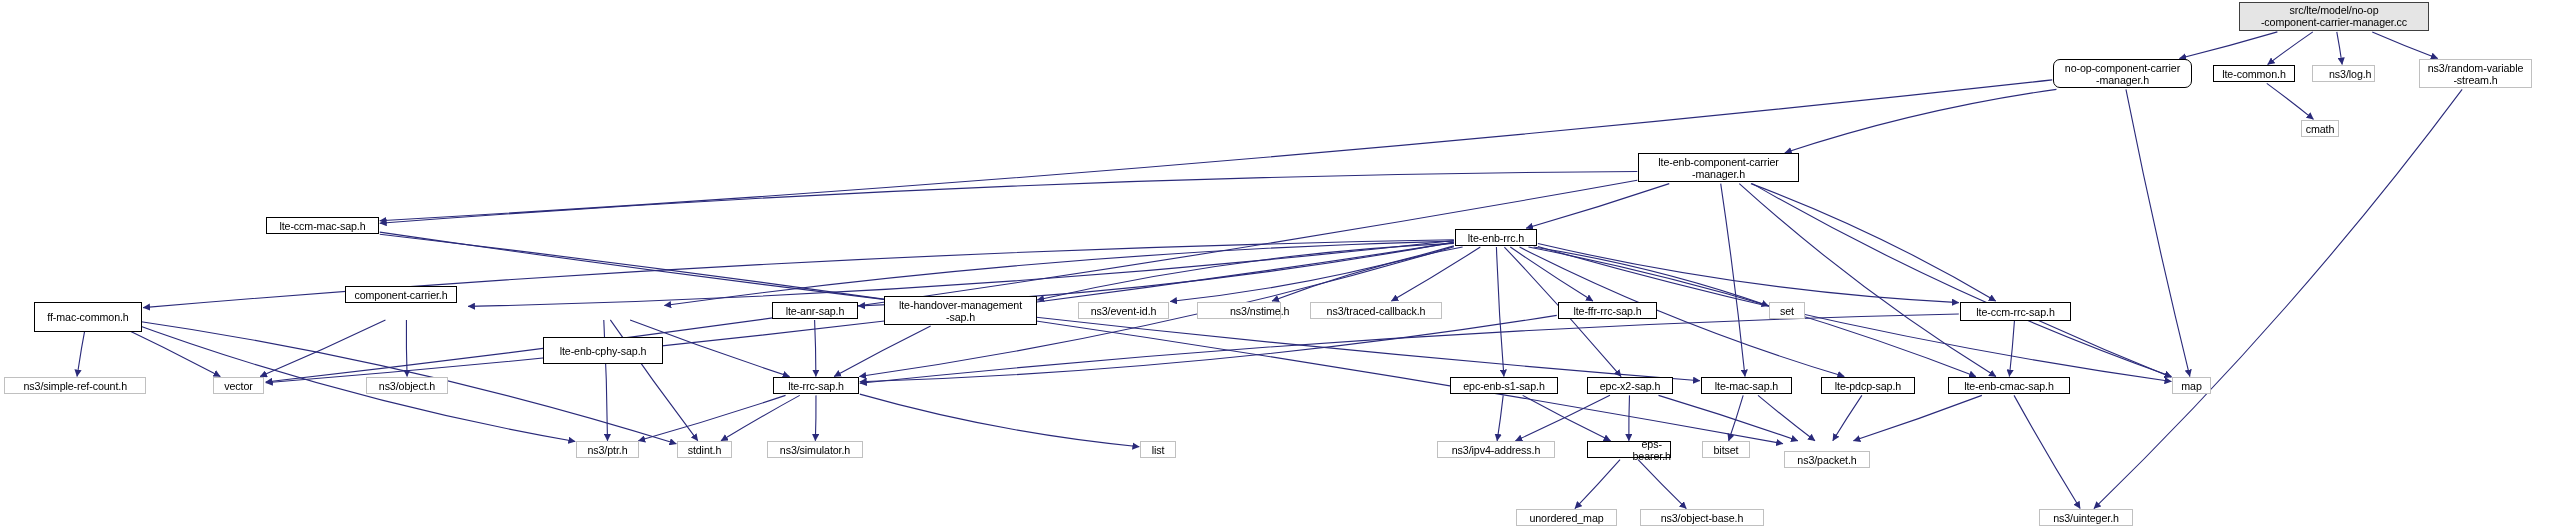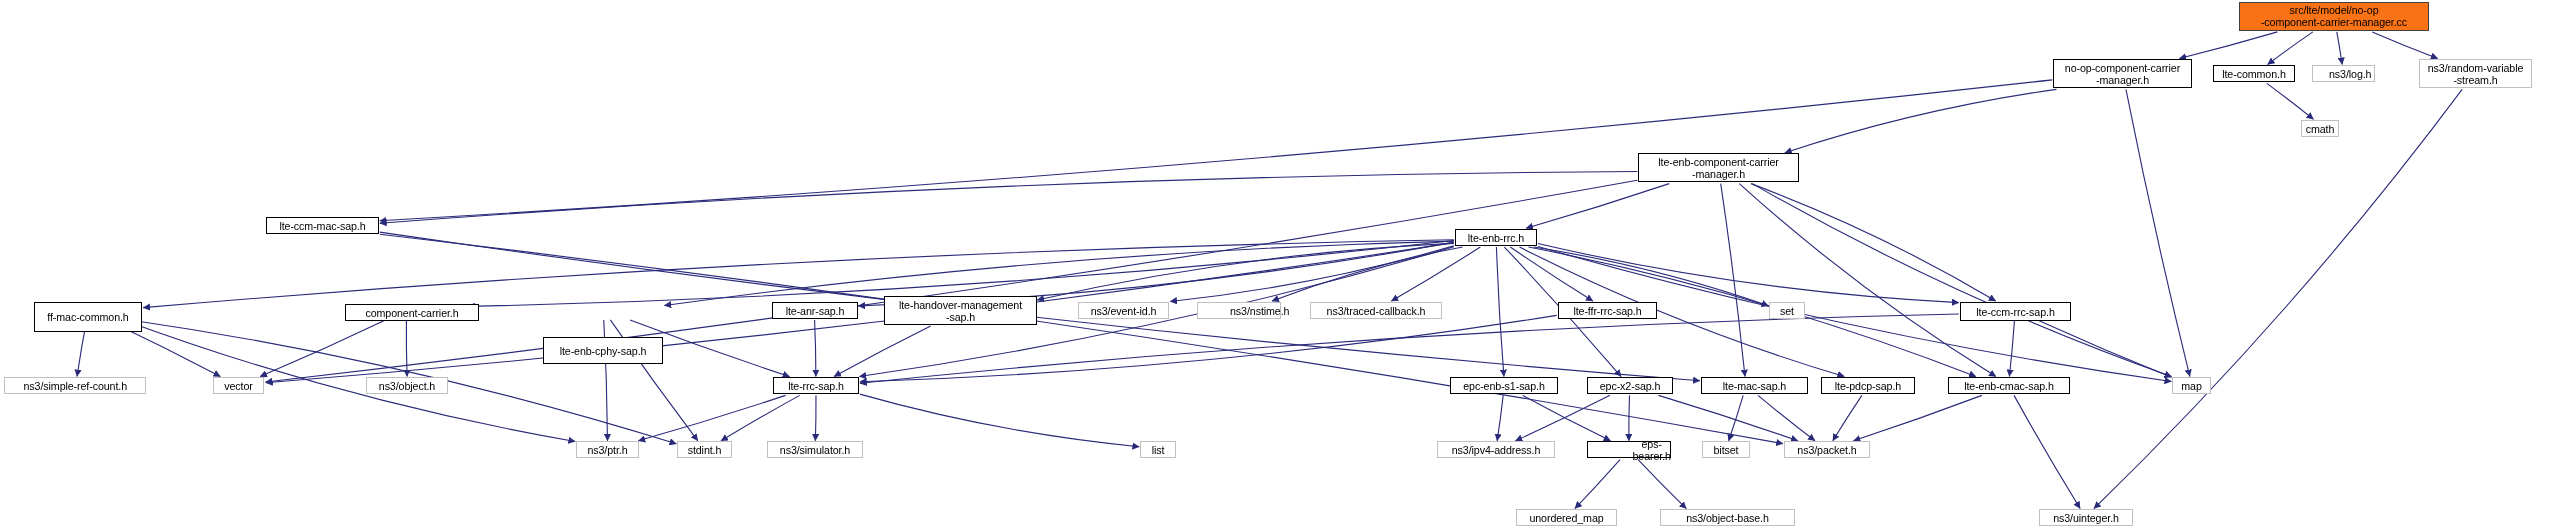--- a/index.html
+++ b/index.html
@@ -3,21 +3,21 @@
 <meta charset="utf-8">
 <style>
   html,body{margin:0;padding:0;background:#ffffff;}
   body{font-family:"Liberation Sans", sans-serif;}
   #graph-root{position:relative;width:2576px;height:531px;background:#ffffff;overflow:hidden;}
   #edges{position:absolute;left:0;top:0;width:2576px;height:531px;}
   .node{position:absolute;box-sizing:border-box;display:flex;align-items:center;justify-content:center;
         text-align:center;background:#ffffff;border:0.9px solid #c0c0c0;color:#000000;
         font-size:10.7px;line-height:12px;letter-spacing:-0.1px;white-space:pre-line;padding:0 2.6px;}
   .node.strong{border:1.3px solid #000000;}
-  .node.root{border:1.3px solid #404040;background:#f97316;}
+  .node.root{border:1.3px solid #404040;background:#e5e5e5;}
 </style>
 </head>
 <body>
 
 <div id="graph-root">
   <svg id="edges" viewBox="0 0 3005 619" xmlns="http://www.w3.org/2000/svg">
     <defs>
       <marker id="arrow" viewBox="0 0 10 10" refX="9.5" refY="5" markerWidth="6.5" markerHeight="6.5" orient="auto-start-reverse">
         <path d="M 0 0 L 10 5 L 0 10 z" fill="#2a2a7a"></path>
       </marker>
@@ -88,59 +88,59 @@
         <path d="M 2311.9066666666668 461 Q 2237.59625 489.1854 2162.0933333333332 514" marker-end="url(#arrow)"></path>
         <path d="M 2349.4285714285716 461 Q 2386.515 527.8678571428571 2426.5714285714284 593" marker-end="url(#arrow)"></path>
         <path d="M 1889.8354430379748 536 Q 1864.14125 565.0925474683544 1837.1645569620252 593" marker-end="url(#arrow)"></path>
         <path d="M 1910.860759493671 536 Q 1938.35875 565.1331329113924 1967.139240506329 593" marker-end="url(#arrow)"></path>
         <path d="M 2872.189189189189 104 Q 2676.9599289985226 365.6584657565545 2442.662162162162 593" marker-end="url(#arrow)"></path>
       </g>
   </svg>
   <div id="node-layer">
       <div class="node root" style="left: 2239px; top: 1.7px; width: 190px; height: 29px;">src/lte/model/no-op
 -component-carrier-manager.cc</div>
-      <div class="node strong" style="left: 2053px; top: 59px; width: 139px; height: 29px;">no-op-component-carrier
+      <div class="node strong" style="left: 2053px; top: 59px; width: 139px; height: 29px; border-radius: 7px;">no-op-component-carrier
 -manager.h</div>
       <div class="node strong" style="left: 2213px; top: 65px; width: 82px; height: 17px;">lte-common.h</div>
       <div class="node" style="left: 2312px; top: 65px; width: 63px; height: 17px; padding-left: 16px;">ns3/log.h</div>
       <div class="node" style="left: 2419px; top: 59px; width: 113px; height: 29px;">ns3/random-variable
 -stream.h</div>
       <div class="node" style="left: 2301px; top: 120px; width: 38px; height: 17px;">cmath</div>
       <div class="node strong" style="left: 1638px; top: 153px; width: 161px; height: 29px;">lte-enb-component-carrier
 -manager.h</div>
       <div class="node strong" style="left: 266px; top: 217px; width: 113px; height: 17px;">lte-ccm-mac-sap.h</div>
       <div class="node strong" style="left: 1455px; top: 229px; width: 82px; height: 17px;">lte-enb-rrc.h</div>
       <div class="node strong" style="left: 34px; top: 302px; width: 108px; height: 30px;">ff-mac-common.h</div>
-      <div class="node strong" style="left: 345px; top: 304px; width: 134px; height: 17px; text-align: center;">component-carrier.h</div>
+      <div class="node strong" style="left: 345px; top: 286px; width: 112px; height: 17px; text-align: center;">component-carrier.h</div>
       <div class="node strong" style="left: 543px; top: 302px; width: 120px; height: 27px; margin-top: 35px;">lte-enb-cphy-sap.h</div>
       <div class="node strong" style="left: 772px; top: 302px; width: 86px; height: 17px;">lte-anr-sap.h</div>
       <div class="node strong" style="left: 884px; top: 296px; width: 153px; height: 29px;">lte-handover-management
 -sap.h</div>
       <div class="node" style="left: 1078px; top: 302px; width: 91px; height: 17px;">ns3/event-id.h</div>
       <div class="node" style="left: 1197px; top: 302px; width: 84px; height: 17px; padding-left: 44px;">ns3/nstime.h</div>
       <div class="node" style="left: 1310px; top: 302px; width: 132px; height: 17px;">ns3/traced-callback.h</div>
       <div class="node strong" style="left: 1558px; top: 302px; width: 99px; height: 17px;">lte-ffr-rrc-sap.h</div>
       <div class="node" style="left: 1769px; top: 302px; width: 36px; height: 17px;">set</div>
       <div class="node strong" style="left: 1960px; top: 302px; width: 111px; height: 19px;">lte-ccm-rrc-sap.h</div>
       <div class="node" style="left: 4.3px; top: 377px; width: 142px; height: 17px;">ns3/simple-ref-count.h</div>
       <div class="node" style="left: 213px; top: 377px; width: 51px; height: 17px;">vector</div>
       <div class="node" style="left: 366px; top: 377px; width: 82px; height: 17px;">ns3/object.h</div>
       <div class="node strong" style="left: 773px; top: 377px; width: 86px; height: 17px;">lte-rrc-sap.h</div>
       <div class="node strong" style="left: 1450px; top: 377px; width: 108px; height: 17px;">epc-enb-s1-sap.h</div>
       <div class="node strong" style="left: 1587px; top: 377px; width: 86px; height: 17px;">epc-x2-sap.h</div>
-      <div class="node strong" style="left: 1701px; top: 377px; width: 107px; height: 17px;">lte-mac-sap.h</div>
+      <div class="node strong" style="left: 1701px; top: 377px; width: 91px; height: 17px;">lte-mac-sap.h</div>
       <div class="node strong" style="left: 1821px; top: 377px; width: 94px; height: 17px;">lte-pdcp-sap.h</div>
       <div class="node strong" style="left: 1948px; top: 377px; width: 122px; height: 17px;">lte-enb-cmac-sap.h</div>
       <div class="node" style="left: 2172px; top: 377px; width: 39px; height: 17px;">map</div>
       <div class="node" style="left: 576px; top: 441px; width: 63px; height: 17px;">ns3/ptr.h</div>
       <div class="node" style="left: 677px; top: 441px; width: 55px; height: 17px;">stdint.h</div>
       <div class="node" style="left: 767px; top: 441px; width: 96px; height: 17px;">ns3/simulator.h</div>
       <div class="node" style="left: 1140px; top: 441px; width: 36px; height: 17px;">list</div>
       <div class="node" style="left: 1437px; top: 441px; width: 118px; height: 17px;">ns3/ipv4-address.h</div>
       <div class="node strong" style="left: 1587px; top: 441px; width: 84px; height: 17px; padding-left: 48px;">eps-bearer.h</div>
       <div class="node" style="left: 1702px; top: 441px; width: 48px; height: 17px;">bitset</div>
-      <div class="node" style="left: 1784px; top: 441px; width: 86px; height: 17px;">ns3/packet.h</div>
+      <div class="node" style="left: 1784px; top: 451px; width: 86px; height: 17px;">ns3/packet.h</div>
       <div class="node" style="left: 1516px; top: 509px; width: 101px; height: 17px;">unordered_map</div>
-      <div class="node" style="left: 1640px; top: 509px; width: 135px; height: 17px; margin-left: 20px;">ns3/object-base.h</div>
+      <div class="node" style="left: 1640px; top: 509px; width: 124px; height: 17px;">ns3/object-base.h</div>
       <div class="node" style="left: 2039px; top: 509px; width: 94px; height: 17px;">ns3/uinteger.h</div>
     </div>
 </div>
 
 
 </body></html>

